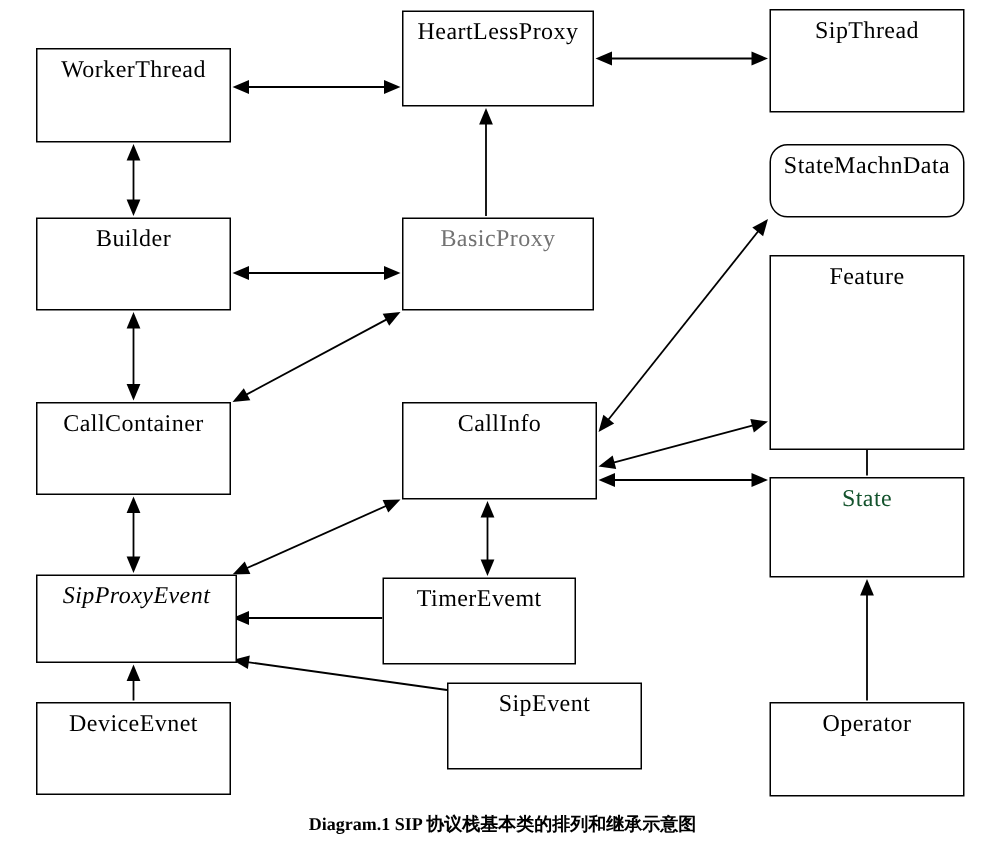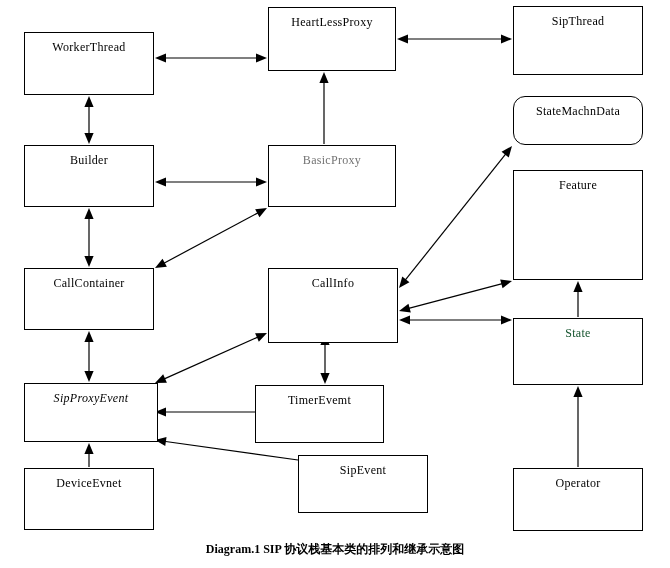--- a/index.html
+++ b/index.html
@@ -24,21 +24,21 @@
     background: #ffffff;
     z-index: 3;
   }
   .node-label {
     position: absolute;
     left: 0;
     right: 0;
     top: 7px;
     text-align: center;
     font-family: "Liberation Serif", "DejaVu Serif", serif;
-    font-size: 12px;
+    font-size: 16px;
     line-height: 14px;
     color: #000000;
     letter-spacing: 0.3px;
     white-space: nowrap;
   }
   #edge-layer {
     position: absolute;
     left: 0;
     top: 0;
     width: 670px;
@@ -163,36 +163,36 @@
       </div>
       <div class="node" style="left: 24px; top: 468px; width: 130px; height: 62px; border-color: rgb(0, 0, 0);">
         <div class="node-label" style="color: rgb(0, 0, 0);">DeviceEvnet</div>
       </div>
       <div class="node" style="left: 268px; top: 7px; width: 128px; height: 64px; border-color: rgb(0, 0, 0);">
         <div class="node-label" style="color: rgb(0, 0, 0);">HeartLessProxy</div>
       </div>
       <div class="node" style="left: 268px; top: 145px; width: 128px; height: 62px; border-color: rgb(0, 0, 0);">
         <div class="node-label" style="color: #737373;">BasicProxy</div>
       </div>
-      <div class="node" style="left: 268px; top: 268px; width: 130px; height: 75px; border-color: rgb(0, 0, 0);">
+      <div class="node" style="left: 268px; top: 268px; width: 130px; height: 65px; border-color: rgb(0, 0, 0);">
         <div class="node-label" style="color: rgb(0, 0, 0);">CallInfo</div>
       </div>
       <div class="node" style="left: 255px; top: 385px; width: 129px; height: 58px; border-color: rgb(0, 0, 0);">
         <div class="node-label" style="color: rgb(0, 0, 0);">TimerEvemt</div>
       </div>
       <div class="node" style="left: 298px; top: 455px; width: 130px; height: 58px; border-color: rgb(0, 0, 0);">
         <div class="node-label" style="color: rgb(0, 0, 0);">SipEvent</div>
       </div>
       <div class="node" style="left: 513px; top: 6px; width: 130px; height: 69px; border-color: rgb(0, 0, 0);">
         <div class="node-label" style="color: rgb(0, 0, 0);">SipThread</div>
       </div>
       <div class="node" style="left: 513px; top: 96px; width: 130px; height: 49px; border-color: rgb(0, 0, 0); border-radius: 12px;">
         <div class="node-label" style="color: rgb(0, 0, 0);">StateMachnData</div>
       </div>
-      <div class="node" style="left: 513px; top: 170px; width: 130px; height: 110px; border-color: rgb(0, 0, 0);">
+      <div class="node" style="left: 513px; top: 170px; width: 130px; height: 130px; border-color: rgb(0, 0, 0);">
         <div class="node-label" style="color: rgb(0, 0, 0);">Feature</div>
       </div>
       <div class="node" style="left: 513px; top: 318px; width: 130px; height: 67px; border-color: rgb(0, 0, 0);">
         <div class="node-label" style="color: #14532d;">State</div>
       </div>
       <div class="node" style="left: 513px; top: 468px; width: 130px; height: 63px; border-color: rgb(0, 0, 0);">
         <div class="node-label" style="color: rgb(0, 0, 0);">Operator</div>
       </div>
     </div>
   <div class="caption">Diagram.1 SIP 协议栈基本类的排列和继承示意图</div>

